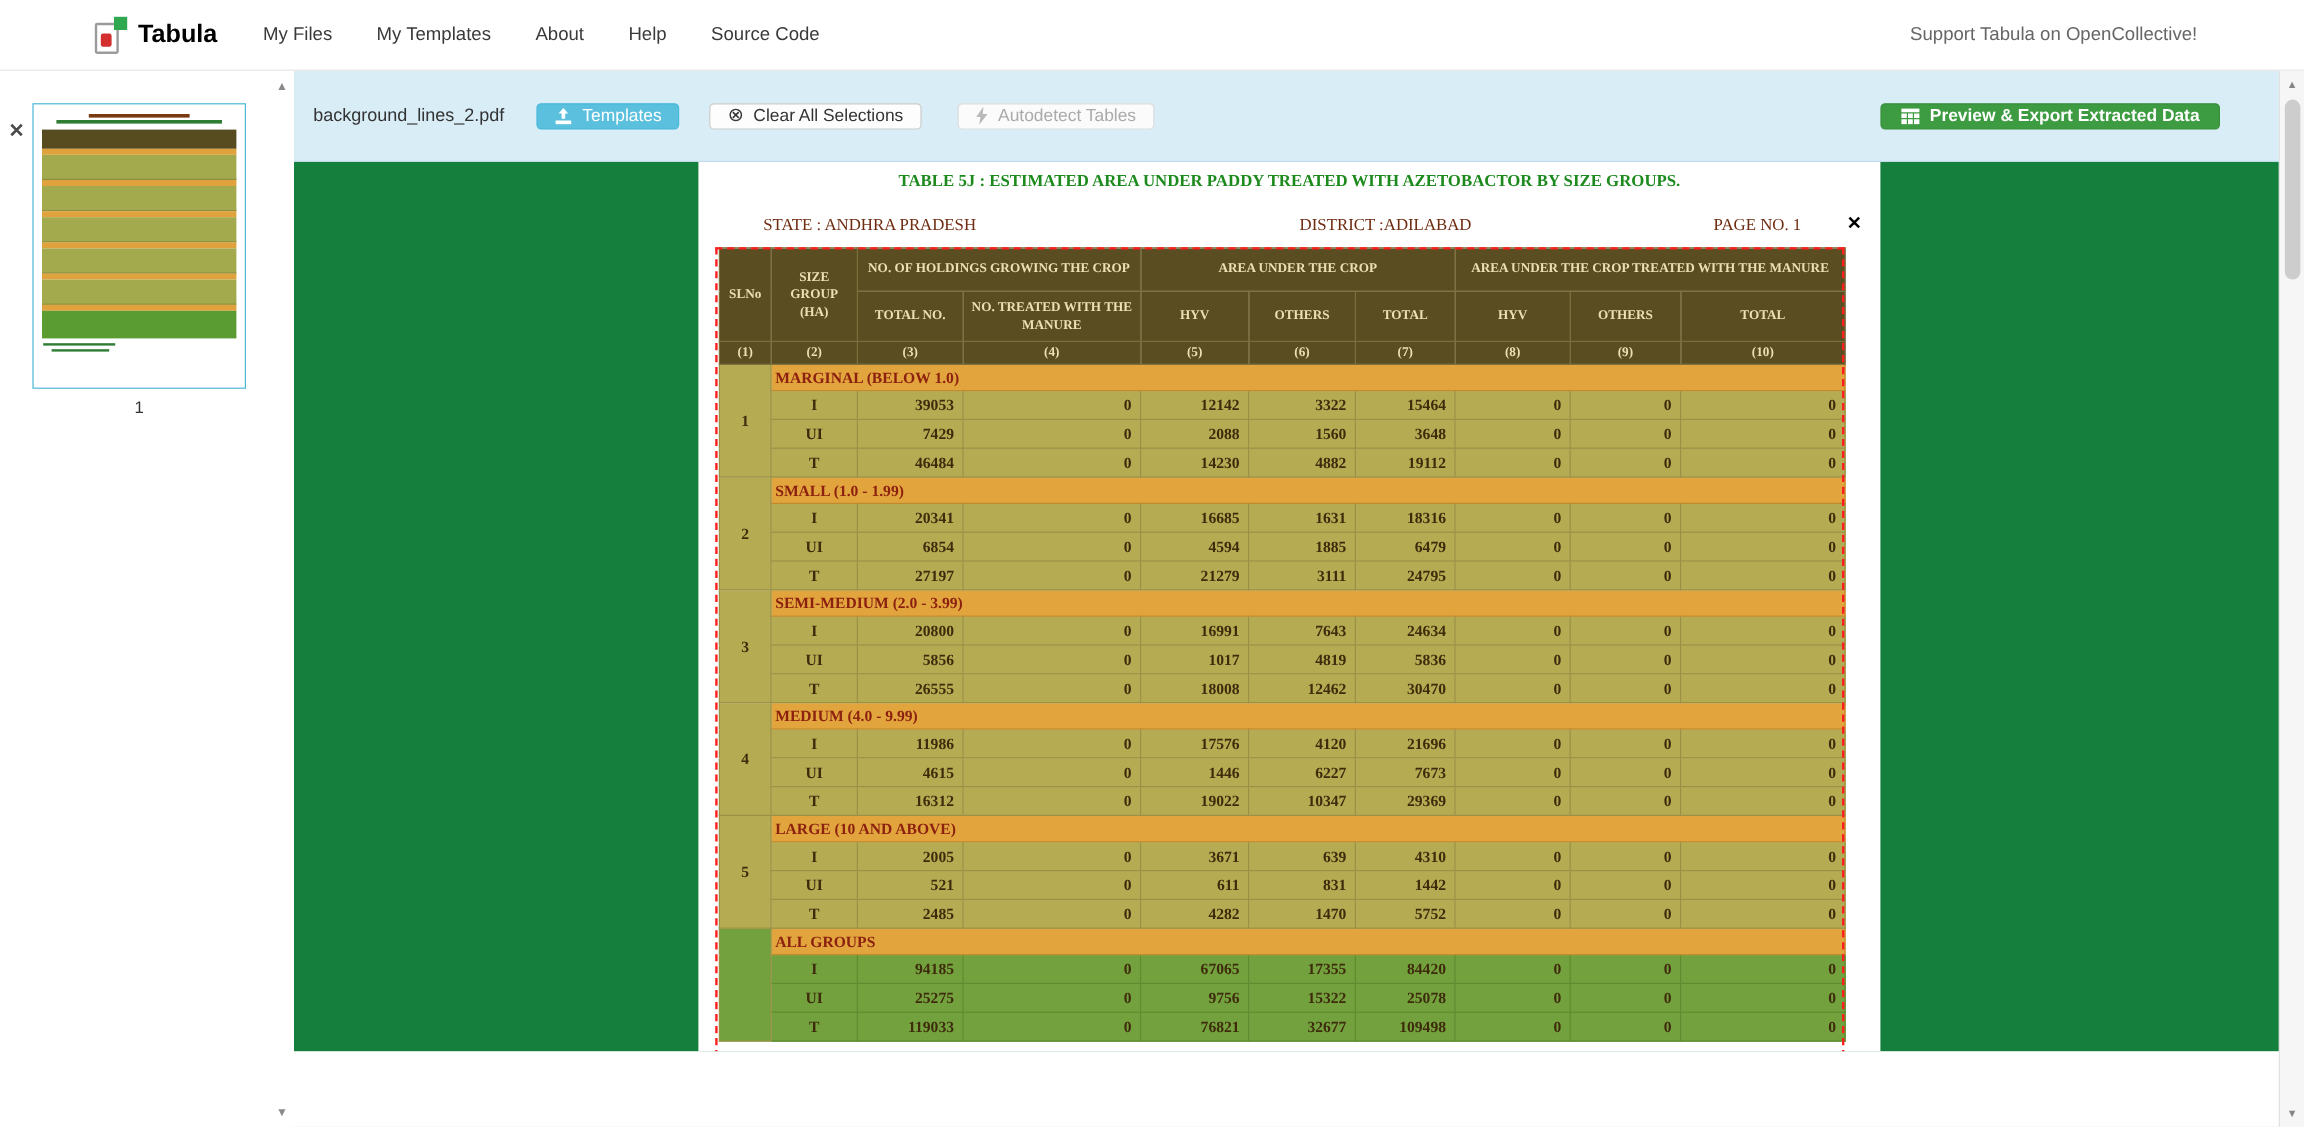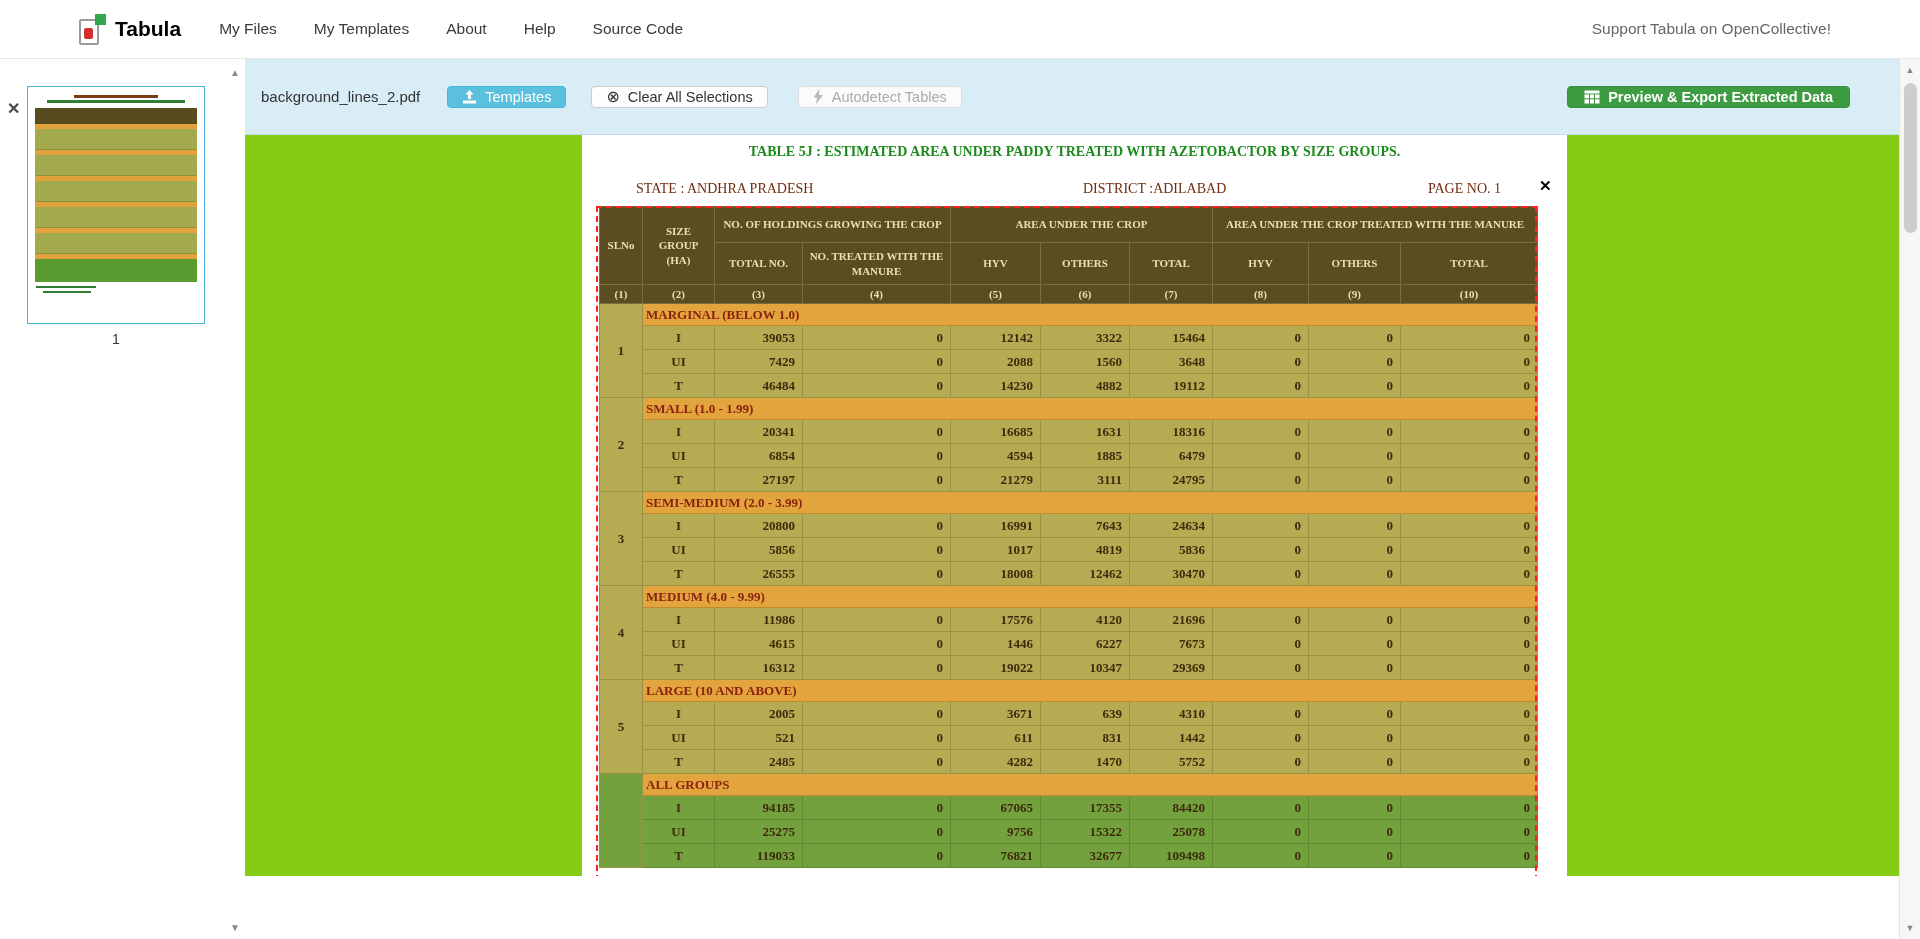--- a/index.html
+++ b/index.html
@@ -51,21 +51,21 @@
          gap:8px; padding:0 14px; border:1px solid transparent; cursor:pointer;
          font-family:"Liberation Sans", sans-serif; white-space:nowrap; }
   .btn-info    { background:#5bc0de; border-color:#46b8da; color:#fff; margin-left:27px; }
   .btn-default { background:#fdfdfd; border-color:#cccccc; color:#333; margin-left:25px; }
   .btn-disabled{ background:#fbfbfb; border-color:#dddddd; color:#aaa; margin-left:30px; cursor:default; }
   .btn-success { background:#3d9b41; border-color:#37903b; color:#fff; margin-left:auto;
                  font-weight:700; padding:0 16px; }
   .icon-clear { font-size:16px; line-height:1; color:#333; }
 
   
-  .viewer { position:absolute; left:0; top:76px; width:100%; height:741px; background:#84cc16;
+  .viewer { position:absolute; left:0; top:76px; width:100%; height:741px; background:#15803d;
             overflow:hidden; }
   .page { position:absolute; left:337px; top:0; width:985px; height:830px; background:#ffffff;
           font-family:"Liberation Serif","DejaVu Serif",serif; }
   .doc-title { position:absolute; left:0; top:9px; width:100%; text-align:center;
                font-size:14px; font-weight:700; color:#1d8a1d; }
   .doc-meta { position:absolute; left:1px; top:46px; width:100%; height:20px;
               font-size:14px; font-weight:400; color:#6f2c10; }
   .meta-state    { position:absolute; left:53px; }
   .meta-district { position:absolute; left:500px; }
   .meta-page     { position:absolute; left:845px; }

